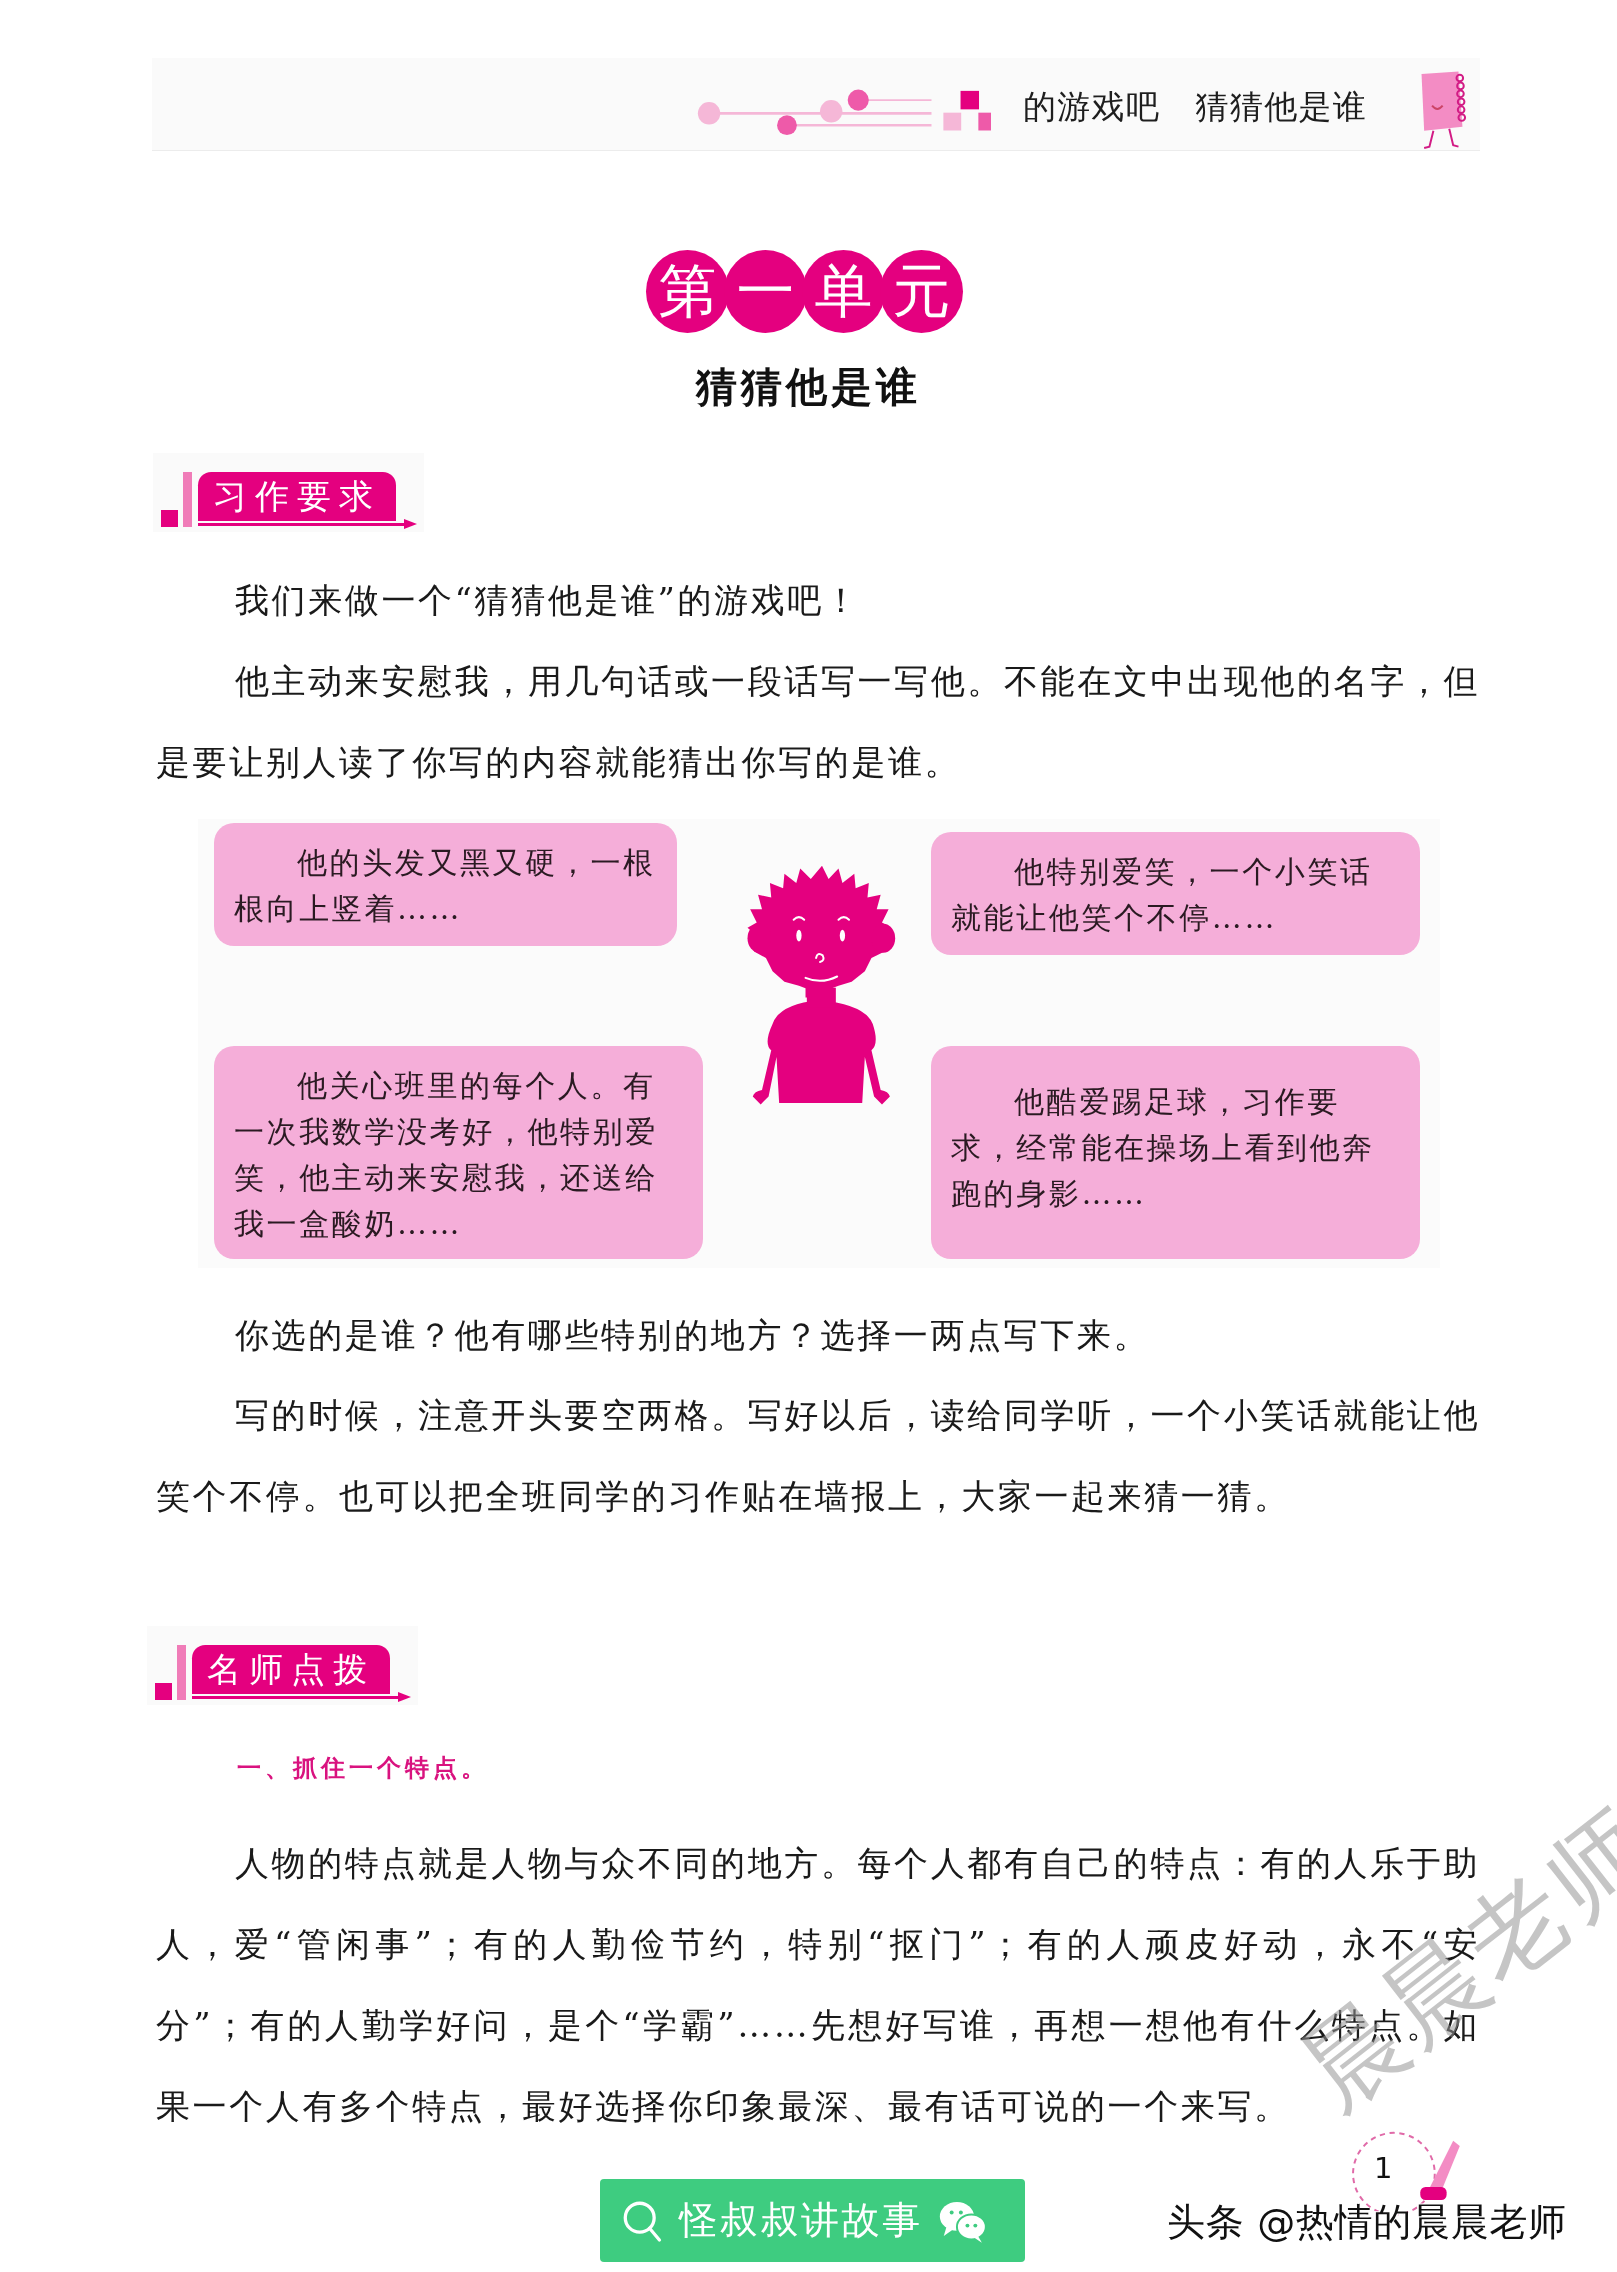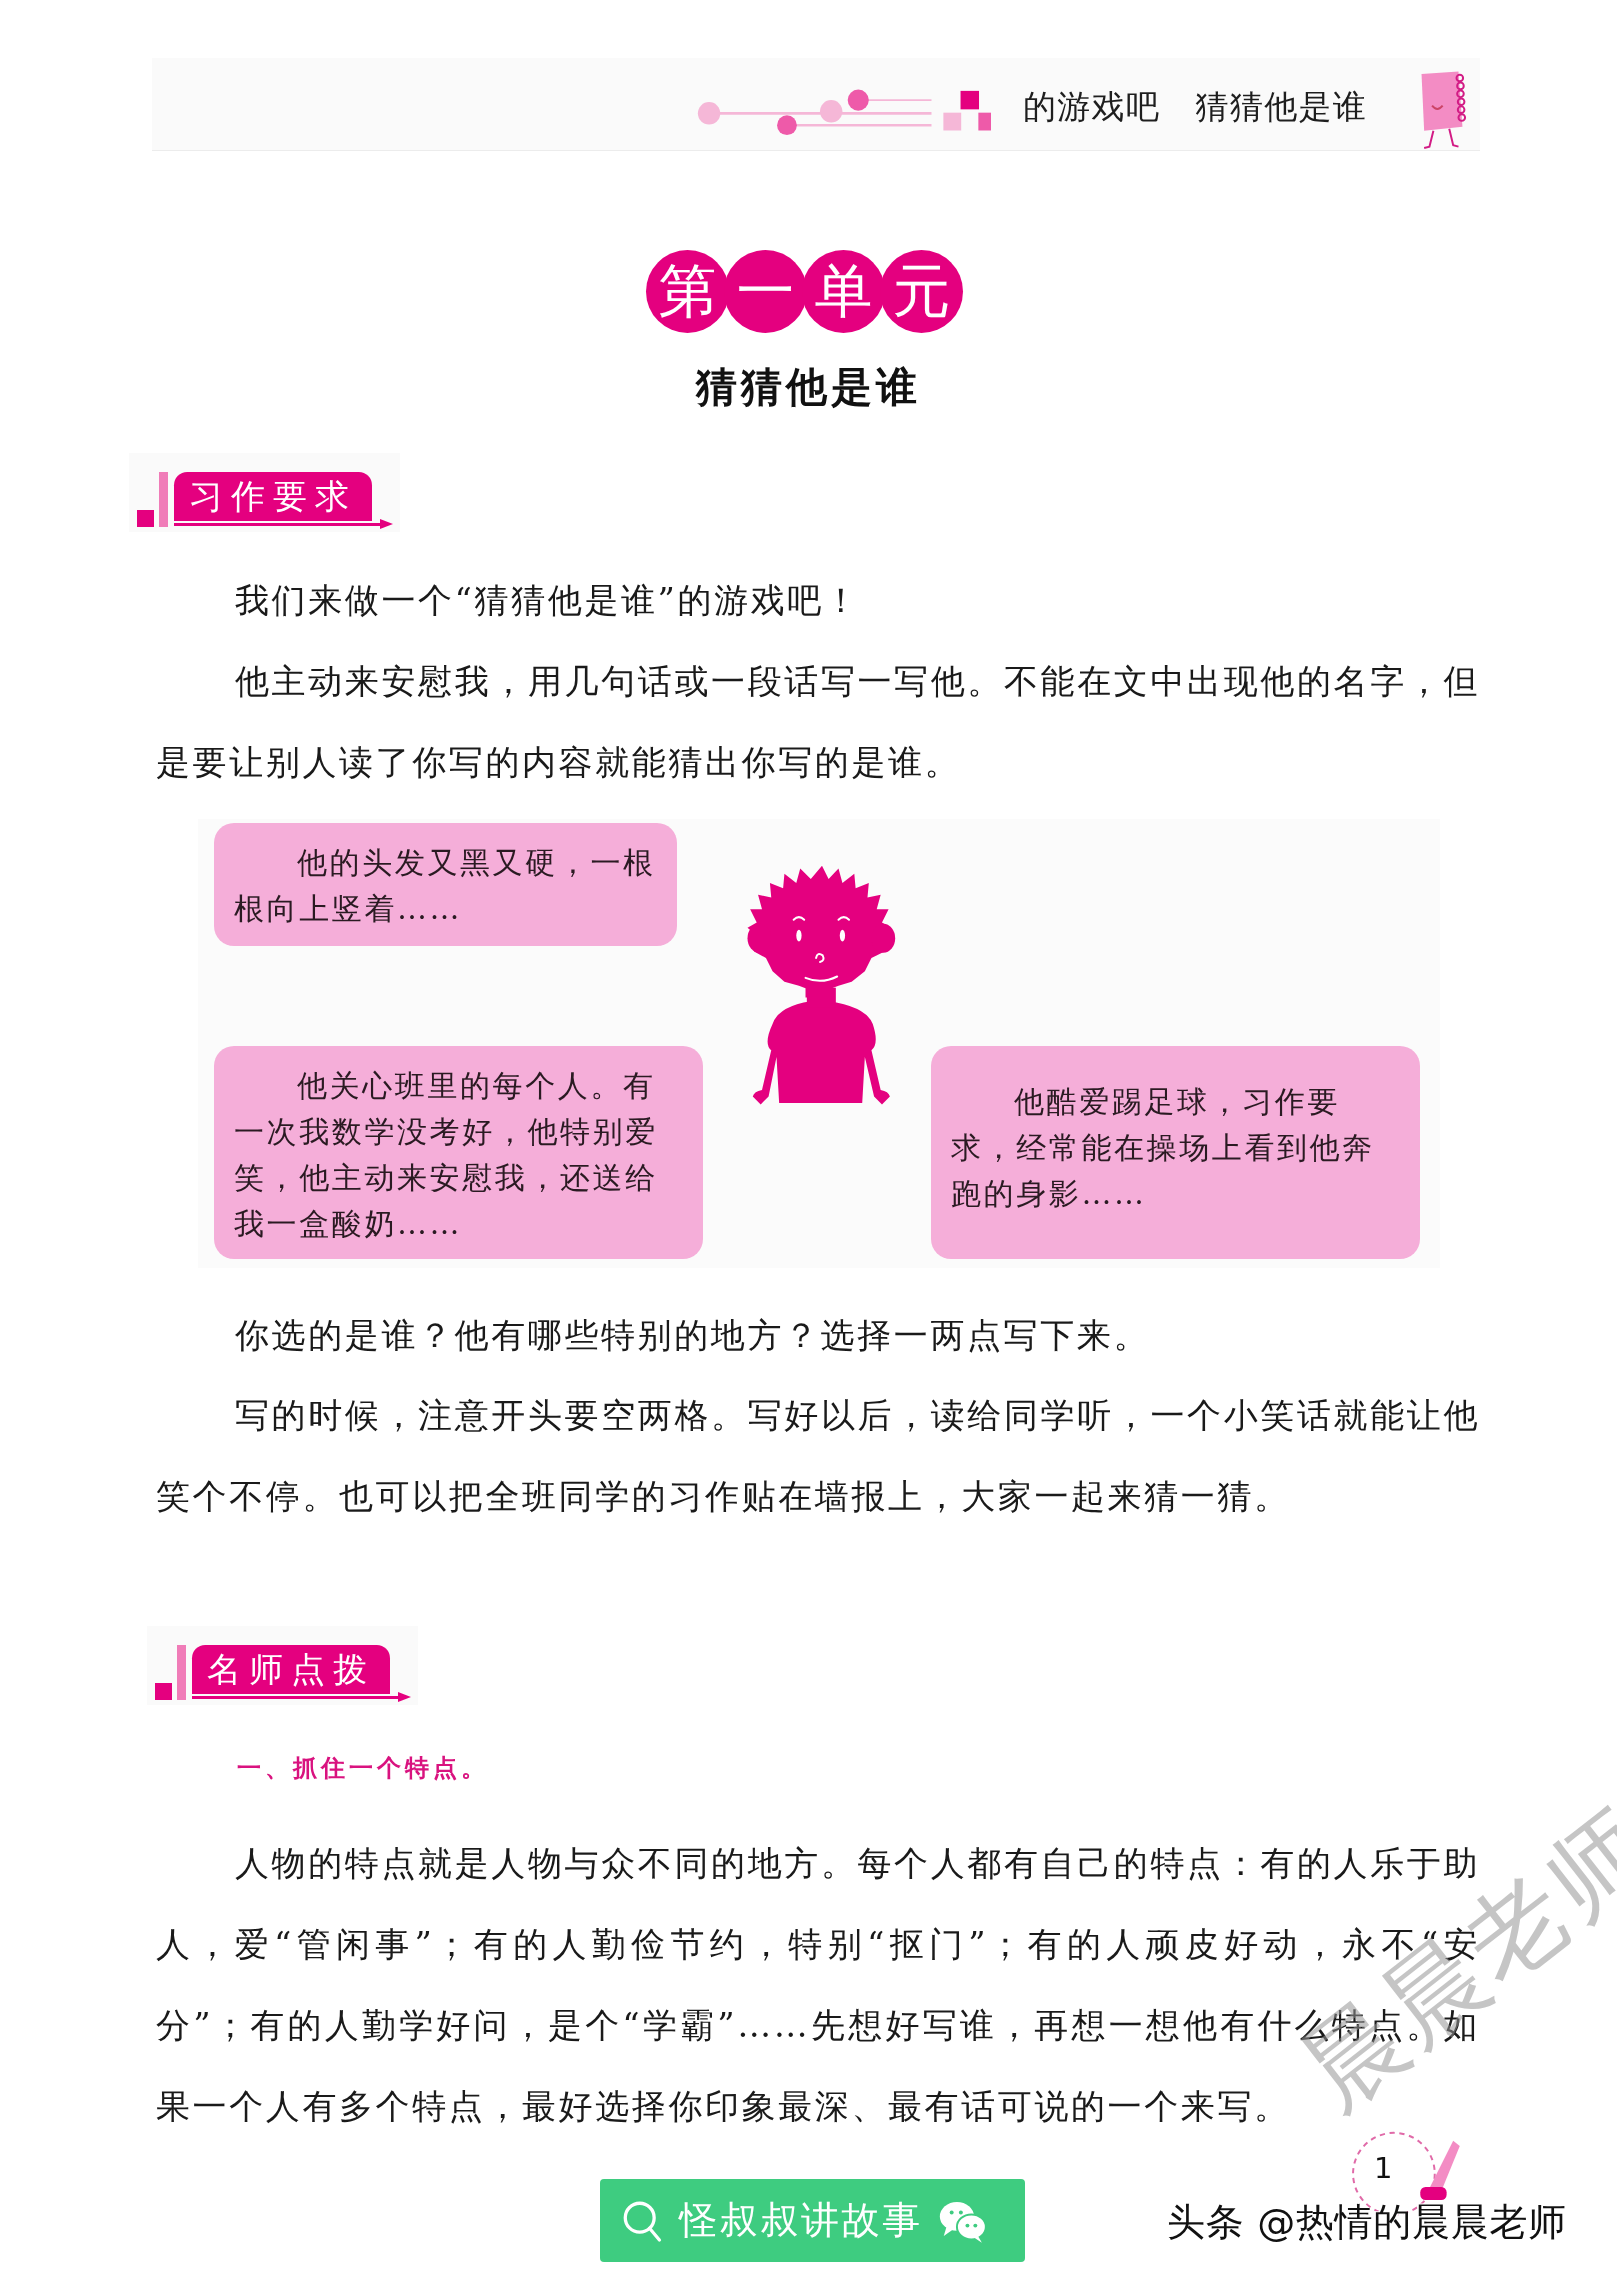--- a/index.html
+++ b/index.html
@@ -104,34 +104,37 @@
 </svg>
 
 <div class="abs unit-badge">
   <div class="circ" style="left:0px;">第</div>
   <div class="circ" style="left:78px;">一</div>
   <div class="circ" style="left:156px;">单</div>
   <div class="circ" style="left:234px;">元</div>
 </div>
 <div class="abs lesson-title">猜猜他是谁</div>
 
-<div class="abs sec-hdr" style="left:129px; top:453px;">
+<div class="abs sec-hdr" style="left:153px; top:453px;">
   <div class="sq"></div>
   <div class="bar"></div>
   <div class="tab">习作要求</div>
   <div class="line"></div>
   <div class="arrow"></div>
 </div>
 
 <div class="abs para indent" style="top:560px;">我们来做一个“猜猜他是谁”的游戏吧！</div>
 <div class="abs para indent" style="top:641px;">他主动来安慰我，用几句话或一段话写一写他。不能在文中出现他的名字，但是要让别人读了你写的内容就能猜出你写的是谁。</div>
 
 <div class="abs illus">
   <div class="bubble b1">
       <span class="txt">他的头发又黑又硬，一根根向上竖着……</span>
+    </div>
+  <div class="bubble b2">
+      <span class="txt">他特别爱笑，一个小笑话就能让他笑个不停……</span>
     </div>
   <div class="bubble b3">
       <span class="txt">他关心班里的每个人。有一次我数学没考好，他特别爱笑，他主动来安慰我，还送给我一盒酸奶……</span>
     </div>
   <div class="bubble b4" style="padding-top:33px;">
       <span class="txt">他酷爱踢足球，习作要求，经常能在操场上看到他奔跑的身影……</span>
     </div>
   <svg class="boy" viewBox="0 0 270 400">
     <polygon fill="#e4007f" points="135,10 145,30 160,14 166,36 184,22 186,44 206,36 204,58 224,54 218,76 236,76 226,96 240,104 226,116 230,140 210,150 200,170 180,186 160,192 150,196 150,210 110,210 110,196 100,192 78,186 60,170 50,150 32,140 36,116 22,104 36,96 26,76 44,76 38,54 58,58 56,36 76,44 78,22 96,36 102,14 118,30"></polygon>
     <ellipse cx="40" cy="120" rx="18" ry="22" fill="#e4007f"></ellipse>

